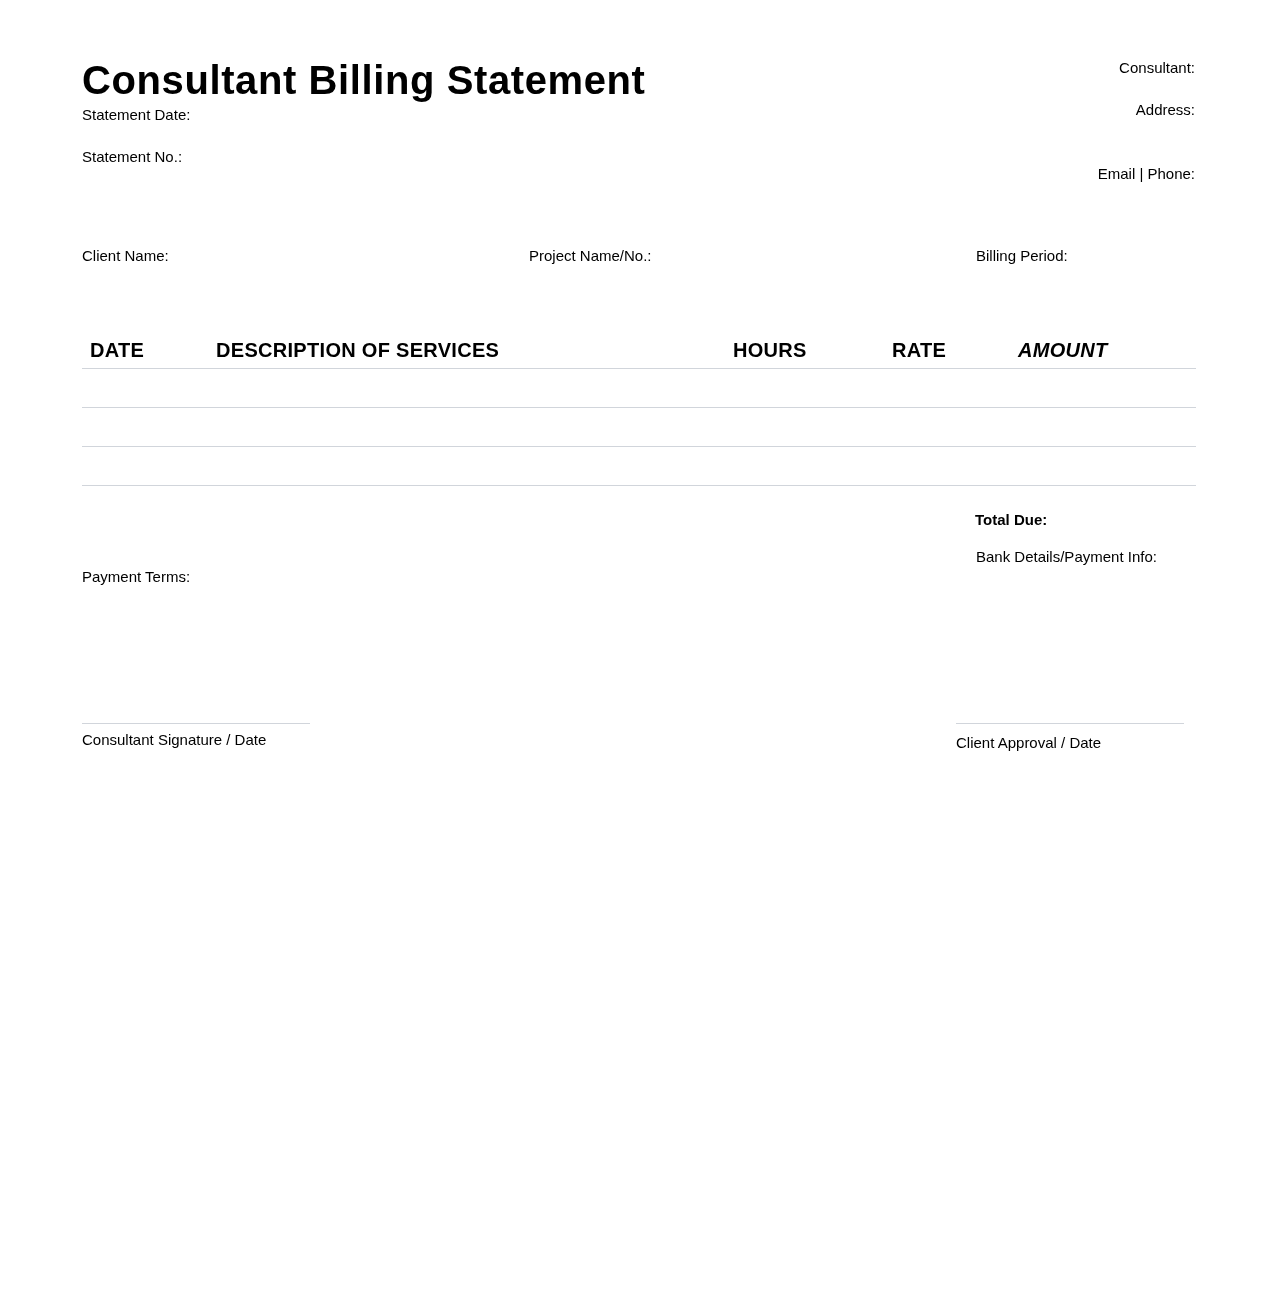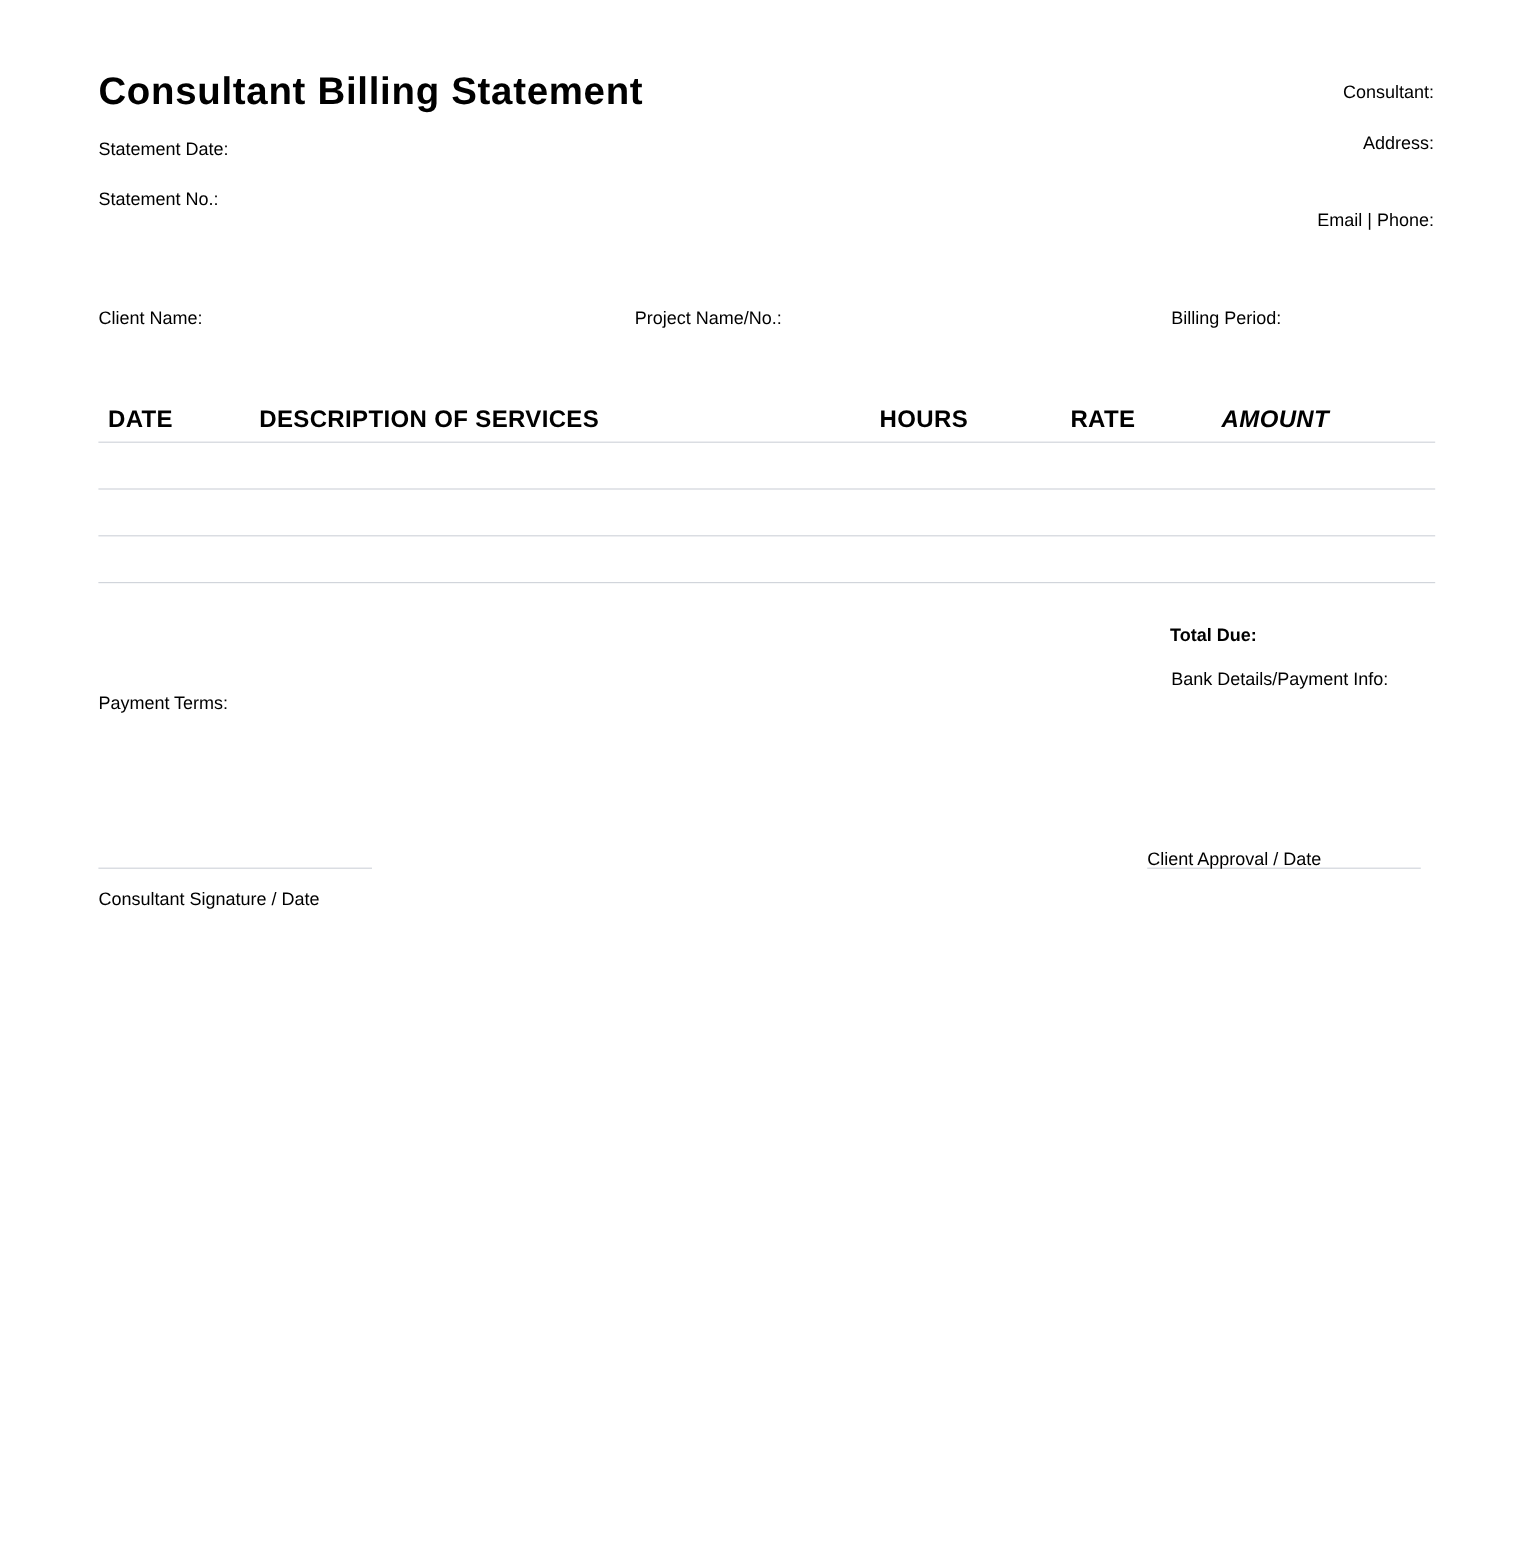--- a/index.html
+++ b/index.html
@@ -1,22 +1,22 @@
 <!DOCTYPE html>
 <html><head>
   <meta charset="utf-8">
   <style>
     html, body { margin: 0; padding: 0; background: #ffffff; }
     body {
       width: 1278px; height: 1300px; position: relative;
       font-family: "Liberation Sans", sans-serif; color: #000; font-size: 15px;
     }
     .abs { position: absolute; white-space: nowrap; }
-    .title { left: 82px; top: 58px; font-size: 32px; font-weight: bold; letter-spacing: 0.6px; }
-    .lbl { font-size: 15px; margin-top: 10px; }
+    .title { left: 82px; top: 58px; font-size: 40px; font-weight: bold; letter-spacing: 0.6px; }
+    .lbl { font-size: 15px; }
     .right { text-align: right; }
     .th { font-size: 20px; font-weight: bold; letter-spacing: 0.3px; }
     .hline { position: absolute; left: 82px; width: 1114px; height: 1px; background: #d1d5db; }
     .sigline { position: absolute; height: 1px; background: #d1d5db; }
     .bold { font-weight: bold; }
   </style>
 </head>
 <body>
 
 <div>
@@ -51,15 +51,15 @@
 
   <div class="abs lbl bold" style="left:975px; top:511px;">Total Due:</div>
 
   <div class="abs lbl" style="left:82px; top:568px;">Payment Terms:</div>
   <div class="abs lbl" style="left:976px; top:548px;">Bank Details/Payment Info:</div>
 
   <div class="sigline" style="left:82px; top:723px; width:228px;"></div>
   <div class="abs lbl" style="left:82px; top:731px;">Consultant Signature / Date</div>
 
   <div class="sigline" style="left:956px; top:723px; width:228px;"></div>
-  <div class="abs lbl" style="left:956px; top:698px;">Client Approval / Date</div>
+  <div class="abs lbl" style="left:956px; top:734px;">Client Approval / Date</div>
 
 </div>
 
 </body></html>

